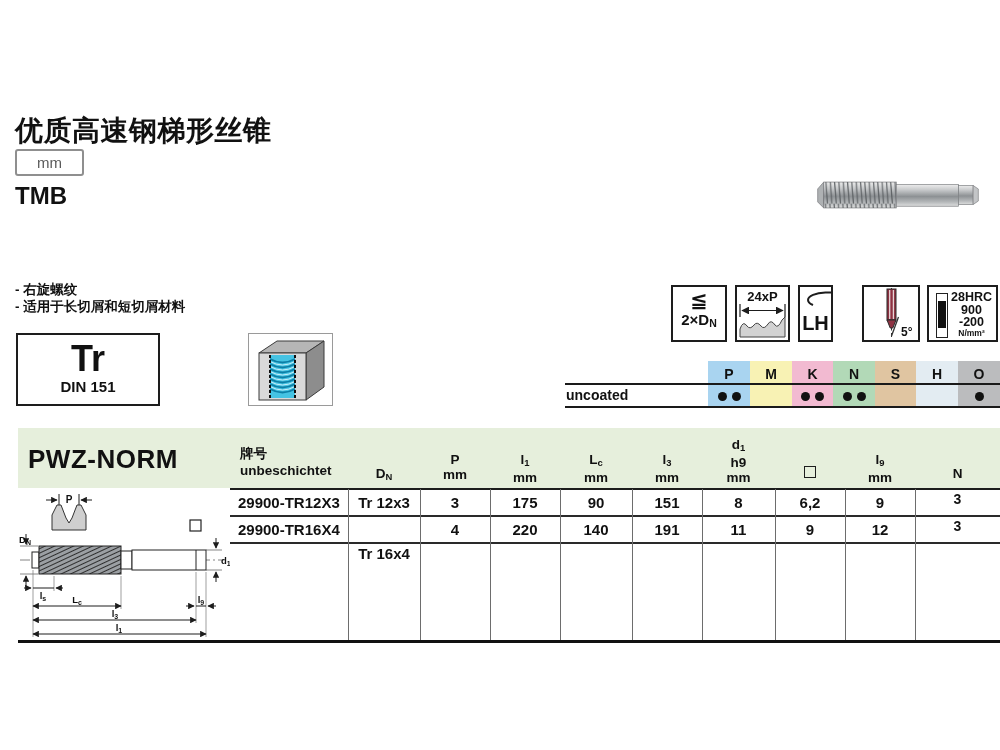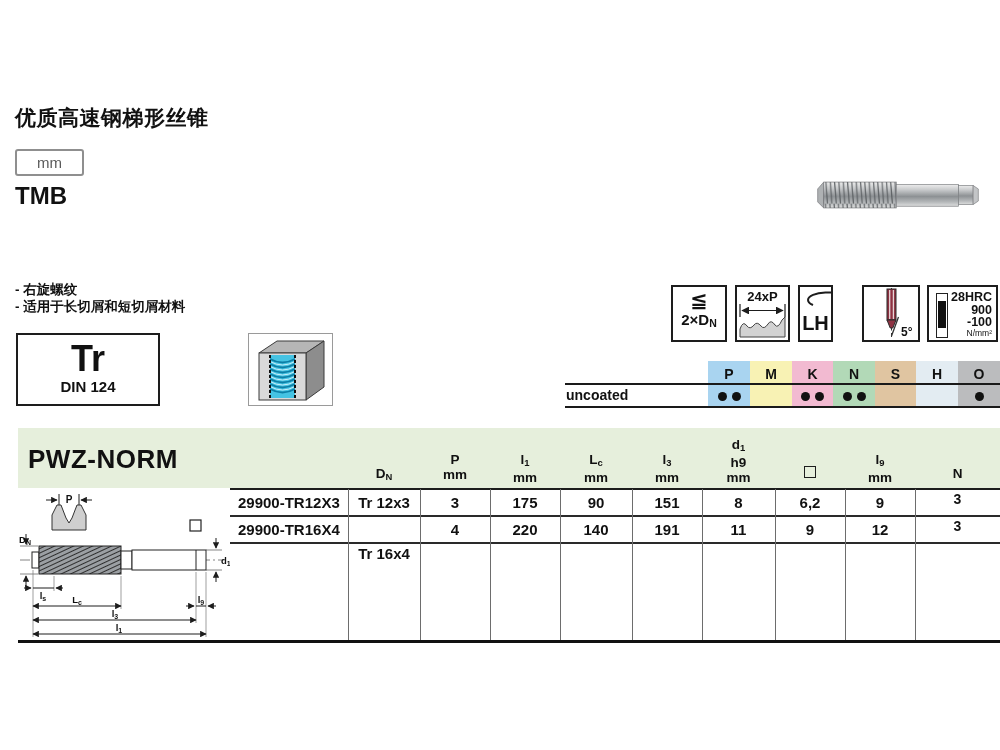--- a/index.html
+++ b/index.html
@@ -1,21 +1,21 @@
 <!DOCTYPE html>
 <html><head>
 <meta charset="utf-8">
 <style>
   * { margin:0; padding:0; box-sizing:border-box; }
   html,body { background:#fff; }
   body { width:1000px; height:750px; font-family:"Liberation Sans","DejaVu Sans",sans-serif; color:#111; }
   #page { position:relative; width:1000px; height:750px; background:#fff; overflow:hidden; }
   .abs { position:absolute; }
 
-  .title { left:15px; top:104px; font-size:21px; font-weight:bold; letter-spacing:0.5px; }
+  .title { left:15px; top:112px; font-size:28px; font-weight:bold; letter-spacing:0.5px; }
   .unit-badge { left:15px; top:149px; width:69px; height:27px; border:2px solid #8f8f8f; border-radius:3px;
                 color:#5a5a5a; font-size:15px; text-align:center; line-height:23px; }
   .model { left:15px; top:182px; font-size:24px; font-weight:bold; }
 
   .feature-line { left:15px; font-size:13.5px; font-weight:bold; line-height:17px; }
 
   .symbox { border:2px solid #1d1d1d; background:#fff; text-align:center; }
   .tr-box { left:16px; top:333px; width:144px; height:73px; }
   .tr-main { font-size:36px; font-weight:bold; line-height:38px; margin-top:5px; }
   .tr-std { font-size:15px; font-weight:bold; }
@@ -23,24 +23,24 @@
   .img-box { left:248px; top:333px; width:85px; height:73px; border:1px solid #9a9a9a; background:#fff; }
 
   .pict { position:absolute; top:285px; height:57px; border:2px solid #1d1d1d; background:#fff; text-align:center; overflow:hidden; }
   .pict-lte { font-size:21px; font-weight:bold; line-height:22px; margin-top:2px; }
   .pict-2dn { font-size:15px; font-weight:bold; line-height:18px; }
   .pict-24xp { font-size:13px; font-weight:bold; line-height:15px; margin-top:2px; }
   .pict-lh { font-size:20px; font-weight:bold; line-height:20px; margin-top:-2px; }
   .s  { font-size:70%; font-weight:inherit; vertical-align:-2px; }
   .hbar { position:absolute; left:7px; top:6px; width:12px; height:45px; border:1.5px solid #222; background:#fff; }
   .hbar-fill { position:absolute; left:0.5px; top:7px; width:8px; height:27px; background:#111; }
-  .htxt { position:absolute; right:4px; top:3px; text-align:right; }
+  .htxt { position:absolute; right:4px; top:3px; }
   .htxt .l1 { font-size:12.5px; font-weight:bold; line-height:14px; }
   .htxt .l2 { font-size:12.5px; font-weight:bold; line-height:12px; }
-  .htxt .l4 { font-size:8.5px; line-height:11px; }
+  .htxt .l4 { font-size:8.5px; line-height:11px;font-weight:bold; }
 
   .matcol { position:absolute; top:361px; height:47px; }
   .matletter { height:24px; line-height:26px; font-size:14px; font-weight:bold; text-align:center; }
   .matdots { height:23px; display:flex; align-items:center; justify-content:center; }
   .dot { width:9px; height:9px; border-radius:50%; background:#111; display:inline-block; margin:0 2.5px; }
   .rule { position:absolute; left:565px; width:435px; height:2px; background:#1a1a1a; }
   .uncoated { left:566px; top:387px; font-size:14px; font-weight:bold; }
 
   .green-band { left:18px; top:428px; width:982px; height:60px; background:#e6efdc; }
   .series { left:28px; top:444px; font-size:26px; font-weight:bold; letter-spacing:0.5px; }
@@ -90,21 +90,21 @@
     <span>-</span>
     <span>右旋螺纹</span>
   </div>
   <div class="abs feature-line" style="top:298px">
     <span>-</span>
     <span>适用于长切屑和短切屑材料</span>
   </div>
 
   <div class="abs symbox tr-box">
     <div class="tr-main">Tr</div>
-    <div class="tr-std">DIN 124</div>
+    <div class="tr-std">DIN 151</div>
   </div>
   <div class="abs img-box">
     <svg width="83" height="71" viewBox="0 0 83 71">
       <polygon points="10,19 57,19 75,7 28,7" fill="#b6b6b6" stroke="#3a3a3a" stroke-width="1"></polygon>
       <polygon points="57,19 75,7 75,53 57,66" fill="#8d8d8d" stroke="#3a3a3a" stroke-width="1"></polygon>
       <rect x="10" y="19" width="47" height="47" fill="#d9d9d9" stroke="#3a3a3a" stroke-width="1"></rect>
       <rect x="21" y="21" width="25" height="43" fill="#45c3e3"></rect>
       <path d="M21,25 q12.5,7 25,0" fill="none" stroke="#0d7fa6" stroke-width="2"></path>
       <path d="M21,30 q12.5,7 25,0" fill="none" stroke="#0d7fa6" stroke-width="2"></path>
       <path d="M21,35 q12.5,7 25,0" fill="none" stroke="#0d7fa6" stroke-width="2"></path>
@@ -162,21 +162,21 @@
     </svg>
   </div>
 
   <div class="pict" style="left:927px;width:71px">
     <div class="hbar">
         <div class="hbar-fill"></div>
       </div>
     <div class="htxt">
       <div class="l1">28HRC</div>
       <div class="l2">900</div>
-      <div class="l2">-100</div>
+      <div class="l2">-200</div>
       <div class="l4">N/mm²</div>
     </div>
   </div>
 
   <div class="matcol" style="left: 708px; width: 42px; background: rgb(169, 212, 240);">
     <div class="matletter">P</div>
     <div class="matdots">
         <span class="dot"></span>
         <span class="dot"></span>
       </div>
@@ -213,20 +213,24 @@
         <span class="dot"></span>
       </div>
   </div>
   <div class="rule" style="top:383px"></div>
   <div class="rule" style="top:406px"></div>
   <div class="abs uncoated">uncoated</div>
 
   <div class="abs green-band"></div>
   <div class="abs series">PWZ-NORM</div>
 
+  <div class="hdr" style="left:240px;top:445px;text-align:left;line-height:17px">
+    <div>牌号</div>
+    <div>unbeschichtet</div>
+  </div>
   <div class="hdr" style="left:348px;width:72px;top:466px">
     <span>D</span><span class="s">N</span>
   </div>
   <div class="hdr hdr2" style="left:420px;width:70px">
     <div>P</div>
     <div>mm</div>
   </div>
   <div class="hdr hdr2" style="left:490px;width:70px">
     <div><span>l</span><span class="s">1</span></div>
     <div>mm</div>

